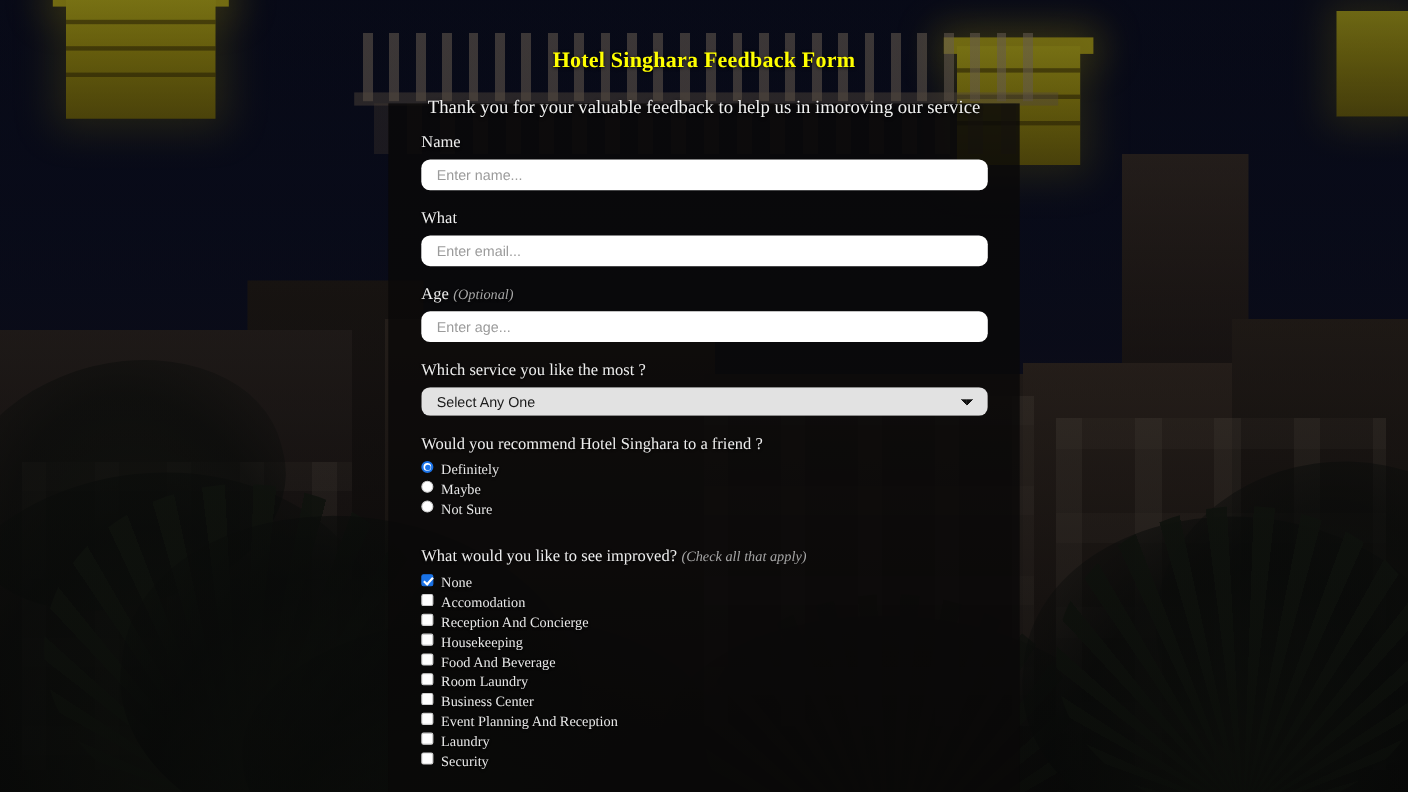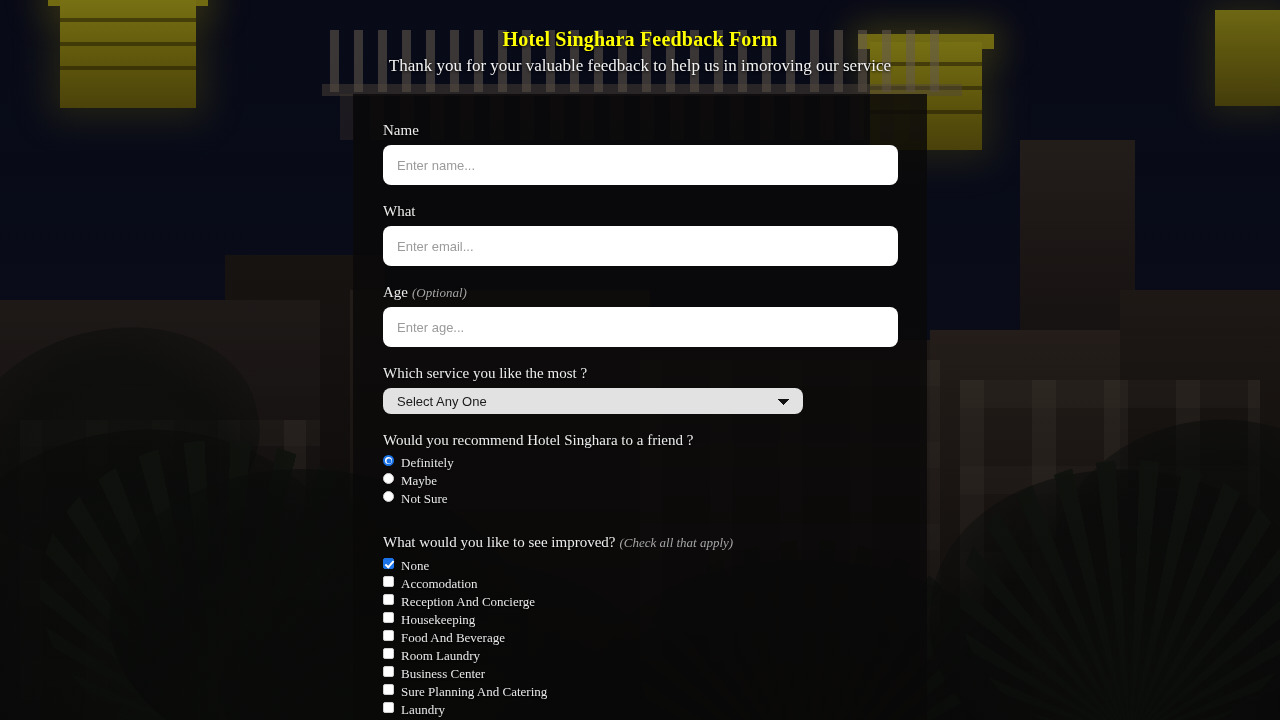--- a/index.html
+++ b/index.html
@@ -109,21 +109,21 @@
     position:absolute; inset:0;
     background: linear-gradient(180deg, rgba(5,5,10,.45) 0%, rgba(5,5,10,.55) 45%, rgba(3,3,6,.70) 100%);
   }
 
   
   #header {
     position:absolute; left:0; top:0; width:1280px; height:88px;
     text-align:center; z-index:5;
   }
   #page-title {
-    margin:0; padding-top:28px;
+    margin:16px; padding-top:28px;
     font-size:20px; font-weight:bold; letter-spacing:.2px;
     color:#ffff00;
     font-family:"Liberation Serif", serif;
     text-shadow:0 1px 3px rgba(0,0,0,.9);
   }
   #page-subtitle {
     margin:0; padding-top:5px;
     font-size:17px; color:#f2f2f2; font-weight:normal;
     font-family:Liberation Serif, serif;
     text-shadow:0 1px 3px rgba(0,0,0,.95);
@@ -142,30 +142,30 @@
     display:block;
     color:#ededed; font-size:15px;
     font-family:"Liberation Serif", serif;
     margin: 0 0 6px 0;
     text-shadow:0 1px 2px rgba(0,0,0,.8);
   }
   .optional {
     font-style:italic; color:#a6a6a6; font-size:13px; margin-left:4px;
   }
   .txt-input {
-    display:block; width:515px; height:40px;
+    display:block; width:515px; height:28px;
     background:#ffffff; border:none; border-radius:8px;
     padding: 0 14px; margin: 0 0 18px 0;
     font-family:"Liberation Sans", sans-serif; font-size:13px; color:#222;
     outline:none; line-height:24px;
   }
   .txt-input::placeholder { color:#9b9b9b; }
 
   .sel {
-    display:block; width:420px; height:26px;
+    display:block; width:515px; height:26px;
     background:#e2e2e2; border:none; border-radius:8px;
     padding: 0 30px 0 14px; margin: 0 0 18px 0;
     font-family:"Liberation Sans", sans-serif; font-size:13px; color:#1b1b1b;
     outline:none; appearance:none; -webkit-appearance:none;
     background-image:
       linear-gradient(45deg, transparent 50%, #111 50%),
       linear-gradient(135deg, #111 50%, transparent 50%);
     background-position: calc(100% - 19px) 11px, calc(100% - 13px) 11px;
     background-size: 6px 6px, 6px 6px;
     background-repeat: no-repeat;
@@ -336,21 +336,21 @@
     <div class="opt-row">
       <span class="cbox"></span>
       <span class="opt-label">Room Laundry</span>
     </div>
     <div class="opt-row">
       <span class="cbox"></span>
       <span class="opt-label">Business Center</span>
     </div>
     <div class="opt-row">
       <span class="cbox"></span>
-      <span class="opt-label">Sure Planning And Catering</span>
+      <span class="opt-label">Event Planning And Reception</span>
     </div>
     <div class="opt-row">
       <span class="cbox"></span>
       <span class="opt-label">Laundry</span>
     </div>
     <div class="opt-row">
       <span class="cbox"></span>
       <span class="opt-label">Security</span>
     </div>
   </div>

